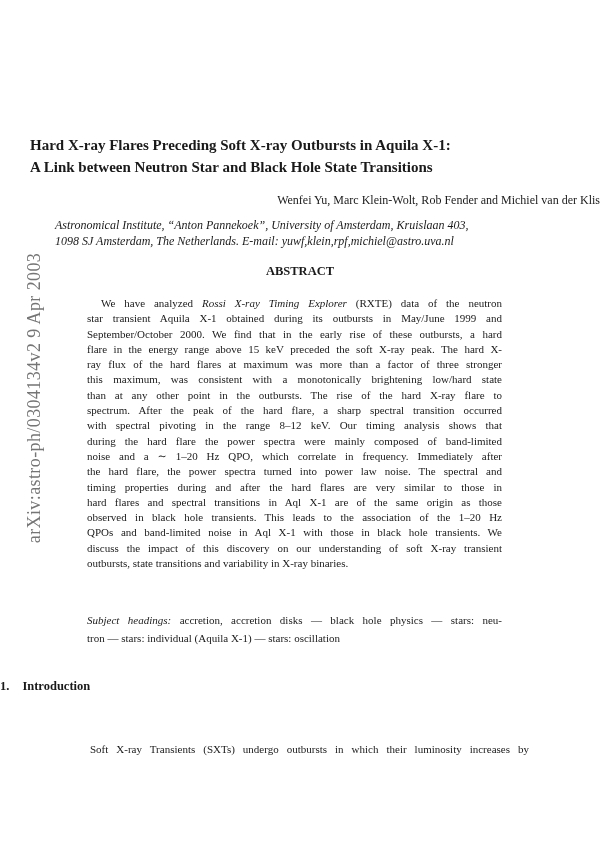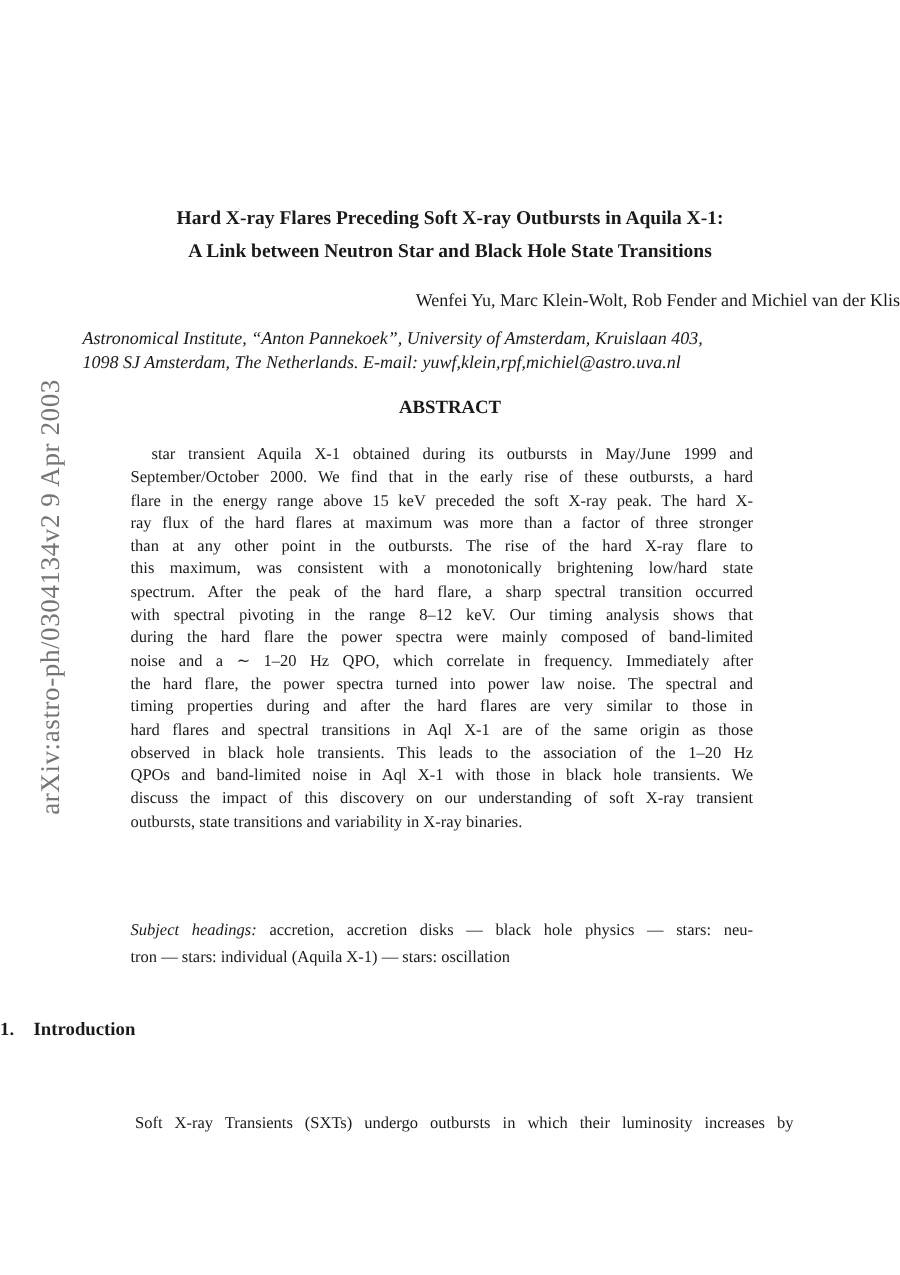--- a/index.html
+++ b/index.html
@@ -22,23 +22,23 @@
     text-align: center;
     font-size: 18px;
     letter-spacing: 0.4px;
     white-space: nowrap;
   }
   .title {
     position: absolute;
     top: 134px;
     left: 30px;
     right: 30px;
-    text-align: center;
+    text-align: left;
     font-weight: bold;
-    font-size: 13px;
+    font-size: 15px;
     line-height: 22px;
   }
   .authors {
     position: absolute;
     top: 193px;
     left: 0;
     right: 0;
     text-align: right;
     font-size: 12px;
   }
@@ -113,26 +113,27 @@
   <div class="authors">Wenfei Yu, Marc Klein-Wolt, Rob Fender and Michiel van der Klis</div>
 
   <div class="affil">
     <div>Astronomical Institute, “Anton Pannekoek”, University of Amsterdam, Kruislaan 403,</div>
     <div>1098 SJ Amsterdam, The Netherlands. E-mail: yuwf,klein,rpf,michiel@astro.uva.nl</div>
   </div>
 
   <div class="abs-head">ABSTRACT</div>
 
   <div class="abs-body">
+    <div class="jl"><span>We have analyzed </span><i>Rossi X-ray Timing Explorer</i><span> (RXTE) data of the neutron</span></div>
   <div class="jl">star transient Aquila X-1 obtained during its outbursts in May/June 1999 and</div>
       <div class="jl">September/October 2000. We find that in the early rise of these outbursts, a hard</div>
       <div class="jl">flare in the energy range above 15 keV preceded the soft X-ray peak. The hard X-</div>
       <div class="jl">ray flux of the hard flares at maximum was more than a factor of three stronger</div>
+      <div class="jl">this maximum, was consistent with a monotonically brightening low/hard state</div>
       <div class="jl">than at any other point in the outbursts. The rise of the hard X-ray flare to</div>
-      <div class="jl">this maximum, was consistent with a monotonically brightening low/hard state</div>
       <div class="jl">spectrum. After the peak of the hard flare, a sharp spectral transition occurred</div>
       <div class="jl">with spectral pivoting in the range 8–12 keV. Our timing analysis shows that</div>
       <div class="jl">during the hard flare the power spectra were mainly composed of band-limited</div>
       <div class="jl">noise and a ∼ 1–20 Hz QPO, which correlate in frequency. Immediately after</div>
       <div class="jl">the hard flare, the power spectra turned into power law noise. The spectral and</div>
       <div class="jl">timing properties during and after the hard flares are very similar to those in</div>
       <div class="jl">hard flares and spectral transitions in Aql X-1 are of the same origin as those</div>
       <div class="jl">observed in black hole transients. This leads to the association of the 1–20 Hz</div>
       <div class="jl">QPOs and band-limited noise in Aql X-1 with those in black hole transients. We</div>
       <div class="jl">discuss the impact of this discovery on our understanding of soft X-ray transient</div>

